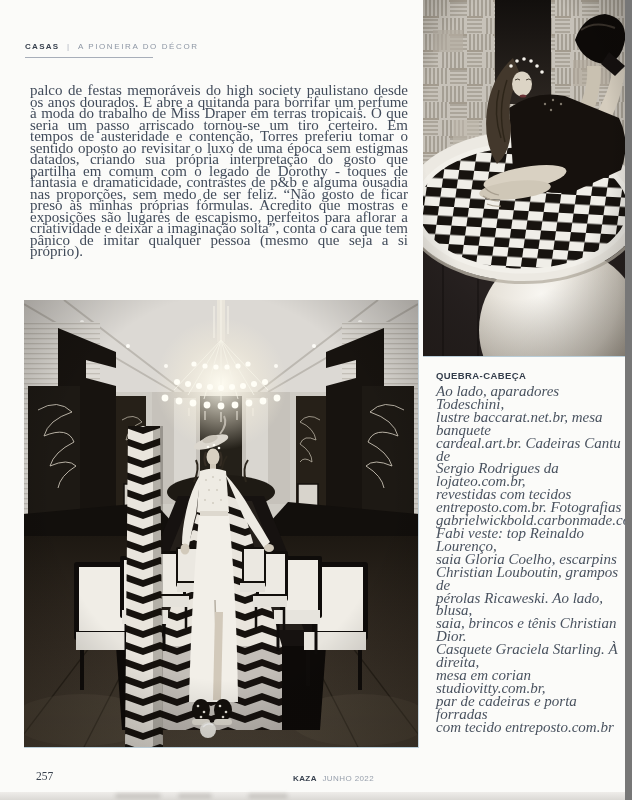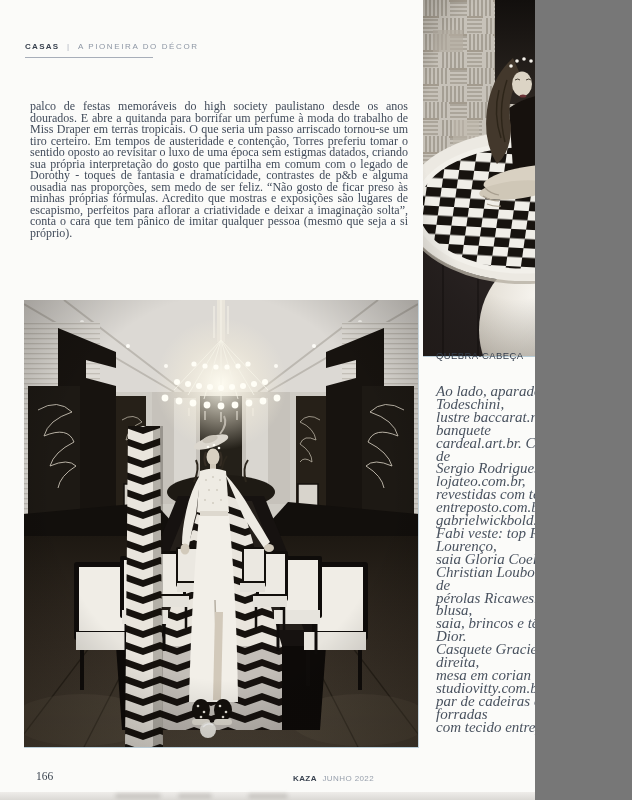--- a/index.html
+++ b/index.html
@@ -1,36 +1,36 @@
 <!DOCTYPE html>
 <html><head>
 <meta charset="utf-8">
 <style>
   html,body{margin:0;padding:0;background:#777;}
-  #page{position:relative;width:535px;height:800px;background:#fbfbf9;overflow:hidden;
+  #page{position:relative;width:625px;height:800px;background:#fbfbf9;overflow:hidden;
         font-family:"Liberation Serif",serif;}
   
   #kicker{position:absolute;left:25px;top:42px;font-family:"Liberation Sans",sans-serif;
           font-size:8px;letter-spacing:1.3px;white-space:nowrap;}
   #kicker .sec{font-weight:bold;color:#39424f;}
   #kicker .sep{color:#aab1bc;margin:0 4px;font-weight:normal;}
   #kicker .tit{color:#8d96a4;letter-spacing:1.6px;}
   #kicker-rule{position:absolute;left:25px;top:57px;width:128px;height:1px;background:#a7aeb9;}
   
   #article{position:absolute;left:30px;top:85px;width:378px;color:#414b5a;
-           font-size:12px;line-height:11.5px;text-align:justify;margin-top:16px;}
+           font-size:15px;line-height:11.5px;text-align:justify;}
   #article p{margin:0;}
   
   .photo{position:absolute;overflow:hidden;border-bottom:1px solid #b9cdd8;}
   #photo-right{left:423px;top:0;width:209px;height:356px;}
   #photo-main{left:24px;top:300px;width:394px;height:447px;border-right:1px solid #c5d4dc;}
   .photo svg{display:block;width:100%;height:100%;}
   
-  #caption-title{position:absolute;left:436px;top:350px;font-family:"Liberation Sans",sans-serif;
-                 font-weight:normal;font-size:9.5px;letter-spacing:.4px;color:#333d4b;}
+  #caption-title{position:absolute;left:436px;top:370px;font-family:"Liberation Sans",sans-serif;
+                 font-weight:bold;font-size:9.5px;letter-spacing:.4px;color:#333d4b;}
   #caption-body{position:absolute;left:436px;top:385px;width:186px;color:#49525f;
                 font-style:italic;font-size:15px;line-height:12.9px;white-space:pre-line;}
   
   #page-number{position:absolute;left:36px;top:770px;font-size:11.5px;color:#39424e;}
   #footer-center{position:absolute;left:293px;top:774px;font-family:"Liberation Sans",sans-serif;
                  font-size:8px;letter-spacing:.4px;white-space:nowrap;}
   #footer-center .mag{font-weight:bold;color:#39424f;}
   #footer-center .iss{color:#98a0ad;margin-left:3px;}
   
   #page-edge{position:absolute;left:0;top:792px;width:632px;height:8px;
@@ -365,21 +365,21 @@
 Fabi veste: top Reinaldo Lourenço,
 saia Gloria Coelho, escarpins
 Christian Louboutin, grampos de
 pérolas Ricaweski. Ao lado, blusa,
 saia, brincos e tênis Christian Dior.
 Casquete Graciela Starling. À direita,
 mesa em corian studiovitty.com.br,
 par de cadeiras e porta forradas
 com tecido entreposto.com.br</div>
 
-  <div id="page-number">166</div>
+  <div id="page-number">257</div>
   <div id="footer-center">
     <span class="mag">KAZA</span>
     <span class="iss">JUNHO 2022</span>
   </div>
 
   <div id="page-edge">
     <div class="smudge" style="left:115px;width:46px;"></div>
     <div class="smudge" style="left:178px;width:34px;"></div>
     <div class="smudge" style="left:248px;width:40px;"></div>
   </div>

